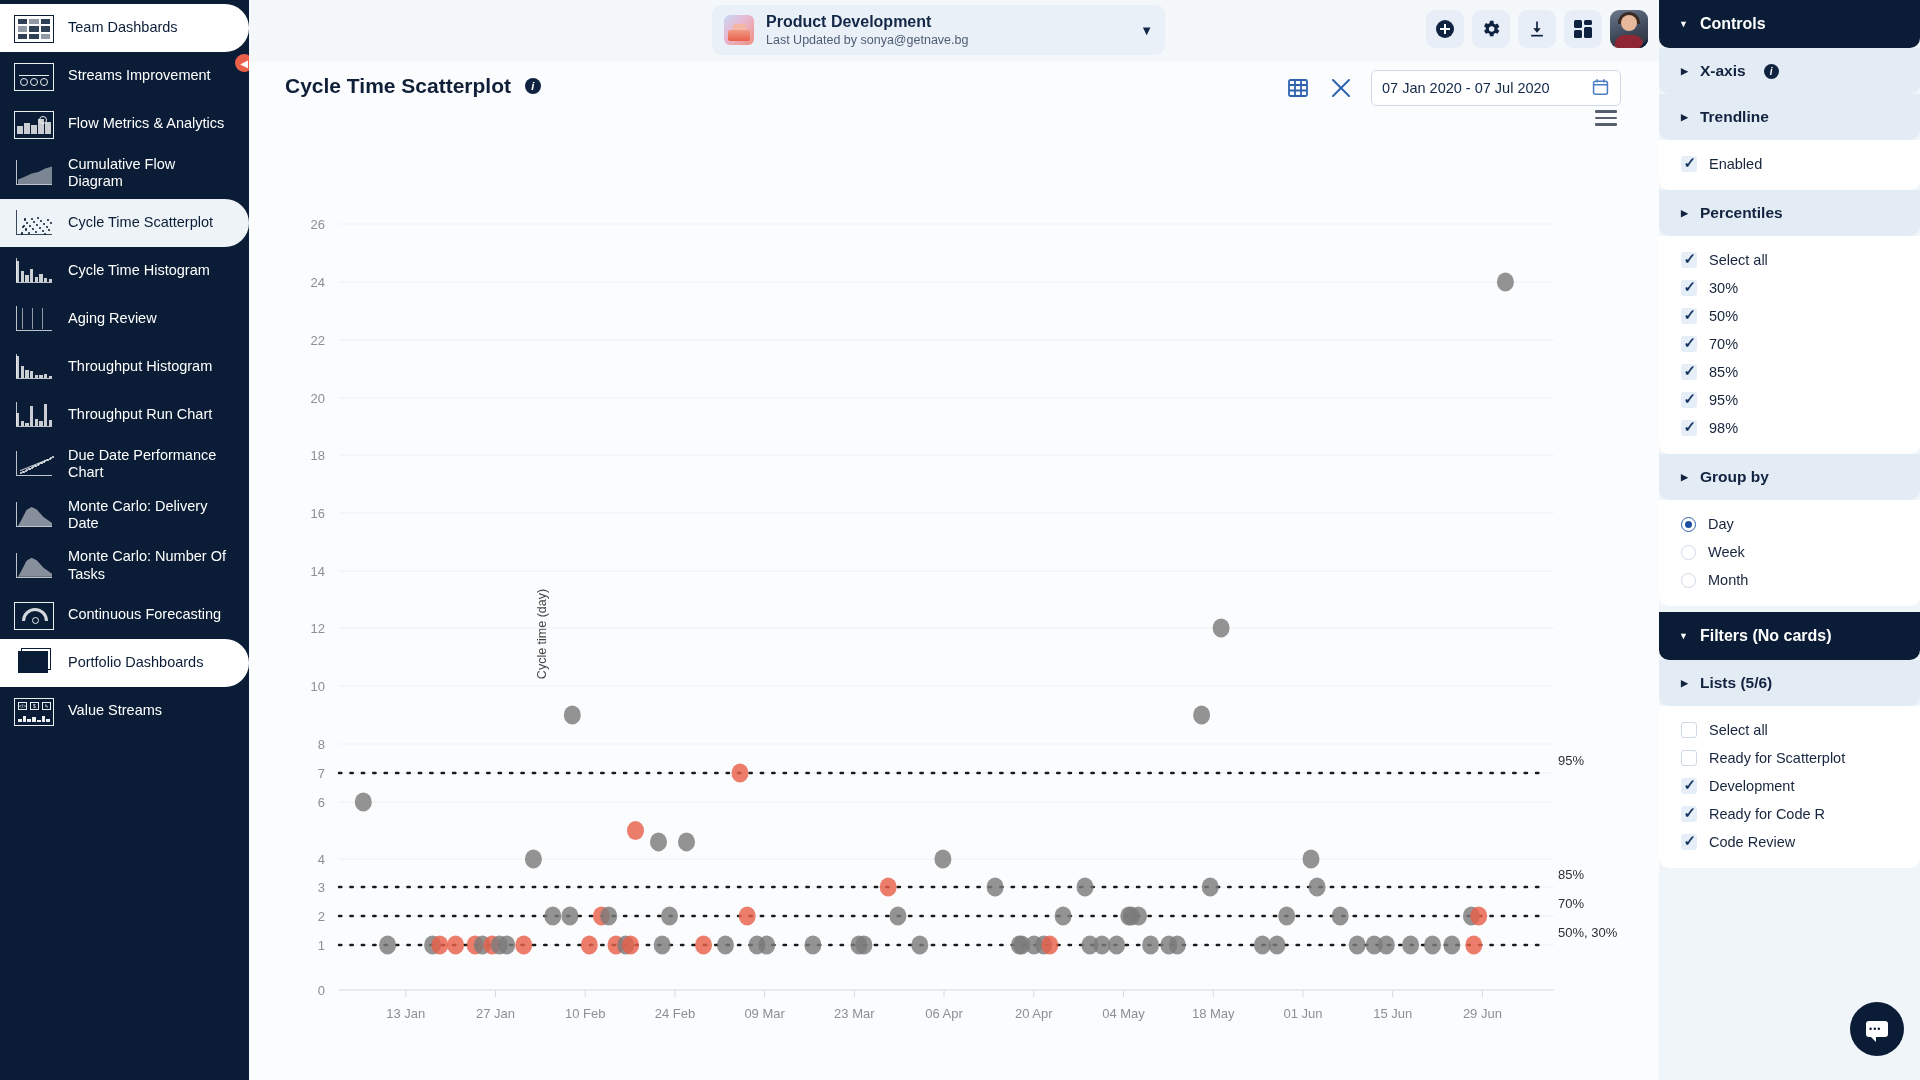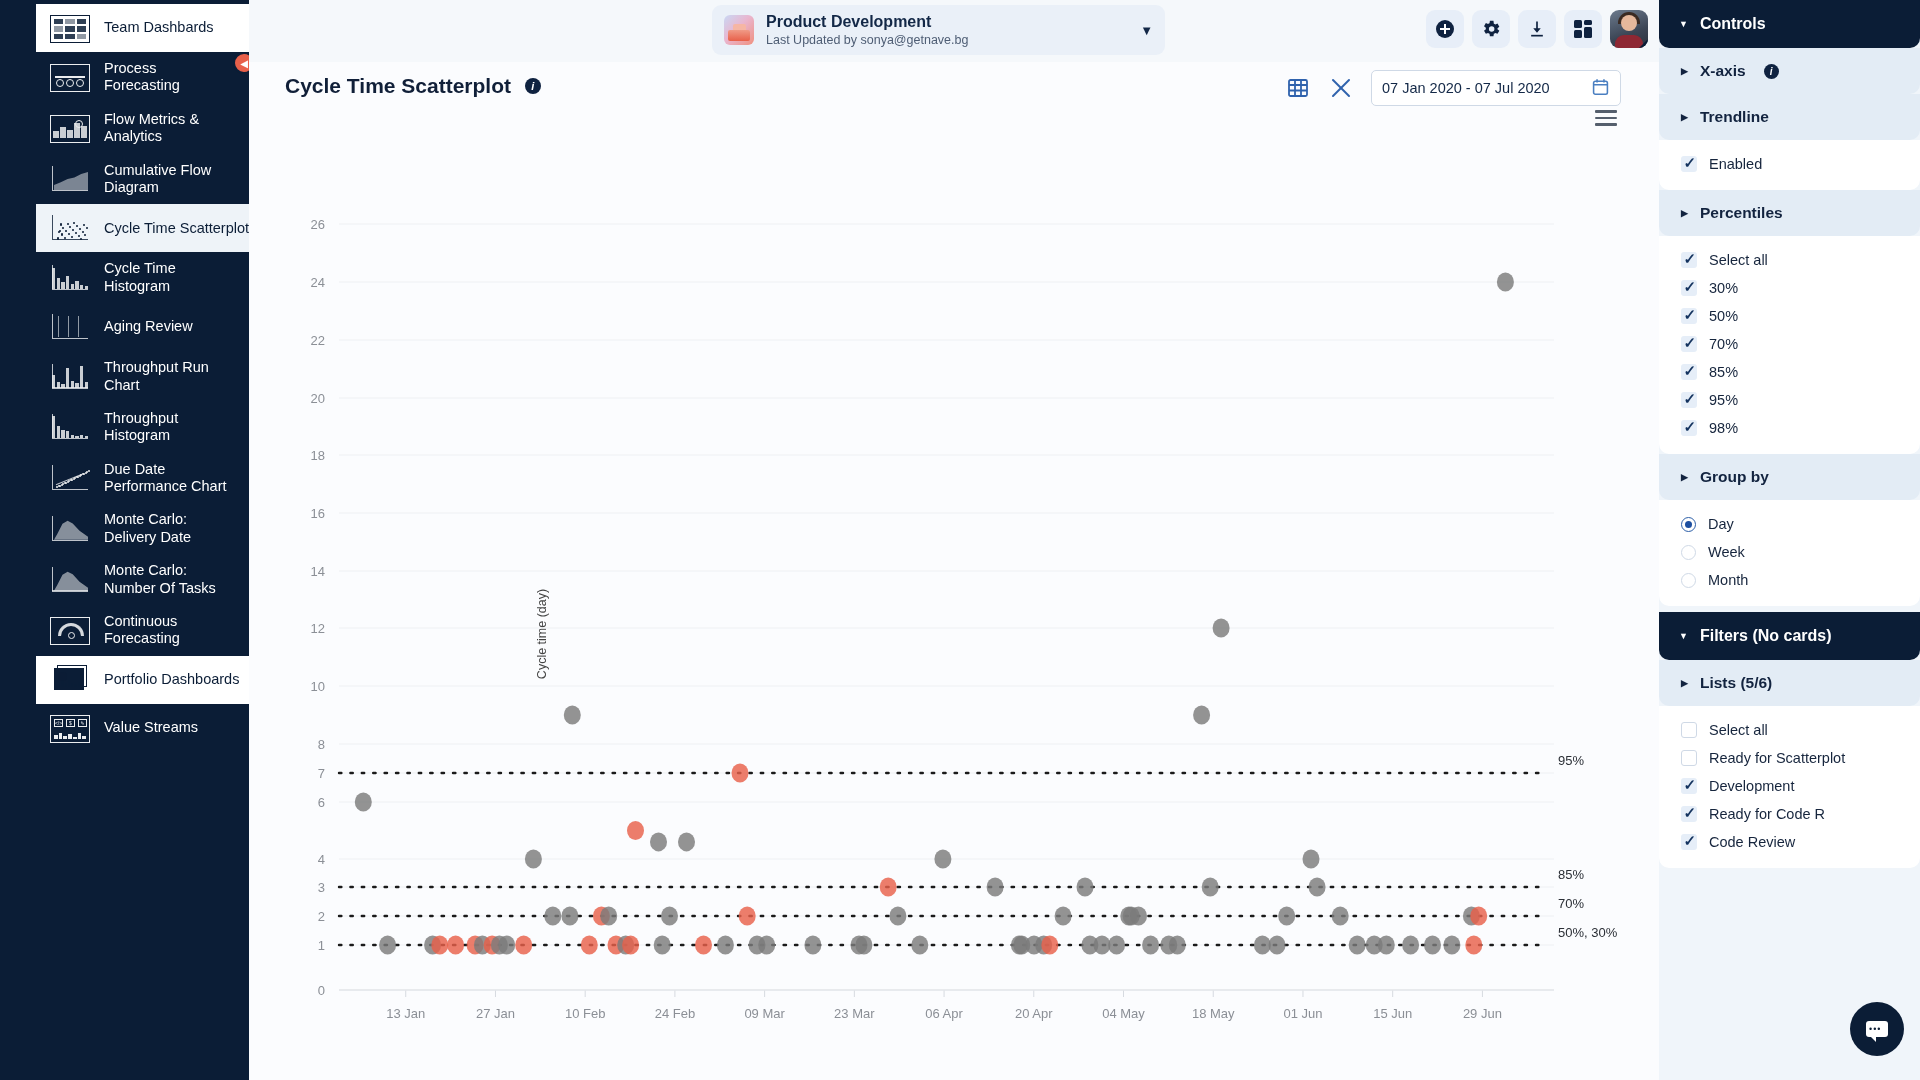--- a/index.html
+++ b/index.html
@@ -19,21 +19,21 @@
   }
   .brand { height:70px; display:flex; align-items:center; justify-content:center; }
   .brand-text {
     color:#fff; font-size:25px; font-weight:700; letter-spacing:.5px; position:relative;
   }
   .collapse-btn {
     position:absolute; top:52px; left:233px; width:22px; height:22px; border-radius:50%;
     background:#e8604a; color:#fff; font-size:10px; display:flex; align-items:center; justify-content:center;
     z-index:40; border:2px solid #0b1d36;
   }
-  .nav { padding-top:4px;padding-left:36px; }
+  .nav { padding-top:4px; }
   .nav-item {
     display:flex; align-items:center; gap:14px; padding:8px 16px 8px 14px;
     min-height:48px; color:#ffffff; font-size:14.5px; position:relative; cursor:pointer;
   }
   .nav-item .label { line-height:1.2; }
   .nav-item.active {
     background:#eef3f8; color:#0b1d36; border-radius:0 26px 26px 0; width:249px;
   }
   .nav-item.active.white { background:#ffffff; }
   .nav-ico { width:40px; height:30px; flex:0 0 40px; position:relative; opacity:.92; }
@@ -165,21 +165,21 @@
         </div>
         <div class="nav-item">
           <span class="nav-ico">
             <div class="ico-box">
               <div style="position:absolute;left:4px;right:4px;top:11px;height:1.3px;background:currentColor"></div>
               <div style="position:absolute;left:5px;top:14px;width:8px;height:8px;border:1.4px solid currentColor;border-radius:50%"></div>
               <div style="position:absolute;left:15px;top:14px;width:8px;height:8px;border:1.4px solid currentColor;border-radius:50%"></div>
               <div style="position:absolute;left:25px;top:14px;width:8px;height:8px;border:1.4px solid currentColor;border-radius:50%"></div>
             </div>
           </span>
-          <span class="label">Process Forecasting</span>
+          <span class="label">Streams Improvement</span>
         </div>
         <div class="nav-item">
           <span class="nav-ico">
             <div class="ico-box">
               <div class="bars">
                 <i style="height:40%"></i>
                 <i style="height:60%"></i>
                 <i style="height:45%"></i>
                 <i style="height:80%"></i>
                 <i style="height:65%"></i>
@@ -257,48 +257,48 @@
             <div style="position:absolute;left:18px;top:4px;bottom:5px;width:1.2px;background:currentColor;opacity:.6"></div>
             <div style="position:absolute;left:28px;top:4px;bottom:5px;width:1.2px;background:currentColor;opacity:.6"></div>
           </span>
           <span class="label">Aging Review</span>
         </div>
         <div class="nav-item">
           <span class="nav-ico">
             <div class="axis-l"></div>
             <div class="axis-b"></div>
             <div class="bars">
+              <i style="height:95%"></i>
+              <i style="height:52%"></i>
+              <i style="height:34%"></i>
+              <i style="height:30%"></i>
+              <i style="height:14%"></i>
+              <i style="height:10%"></i>
+              <i style="height:16%"></i>
+              <i style="height:8%"></i>
+            </div>
+          </span>
+          <span class="label">Throughput Histogram</span>
+        </div>
+        <div class="nav-item">
+          <span class="nav-ico">
+            <div class="axis-l"></div>
+            <div class="axis-b"></div>
+            <div class="bars">
               <i style="height:55%"></i>
               <i style="height:22%"></i>
               <i style="height:14%"></i>
               <i style="height:86%"></i>
               <i style="height:30%"></i>
               <i style="height:20%"></i>
               <i style="height:95%"></i>
               <i style="height:26%"></i>
             </div>
           </span>
           <span class="label">Throughput Run Chart</span>
-        </div>
-        <div class="nav-item">
-          <span class="nav-ico">
-            <div class="axis-l"></div>
-            <div class="axis-b"></div>
-            <div class="bars">
-              <i style="height:95%"></i>
-              <i style="height:52%"></i>
-              <i style="height:34%"></i>
-              <i style="height:30%"></i>
-              <i style="height:14%"></i>
-              <i style="height:10%"></i>
-              <i style="height:16%"></i>
-              <i style="height:8%"></i>
-            </div>
-          </span>
-          <span class="label">Throughput Histogram</span>
         </div>
         <div class="nav-item">
           <span class="nav-ico">
             <div class="axis-l"></div>
             <div class="axis-b"></div>
             <div class="dots">
               <i style="left:2px;top:20px"></i>
               <i style="left:3.5px;top:19.25px"></i>
               <i style="left:5px;top:18.5px"></i>
               <i style="left:6.5px;top:17.75px"></i>

